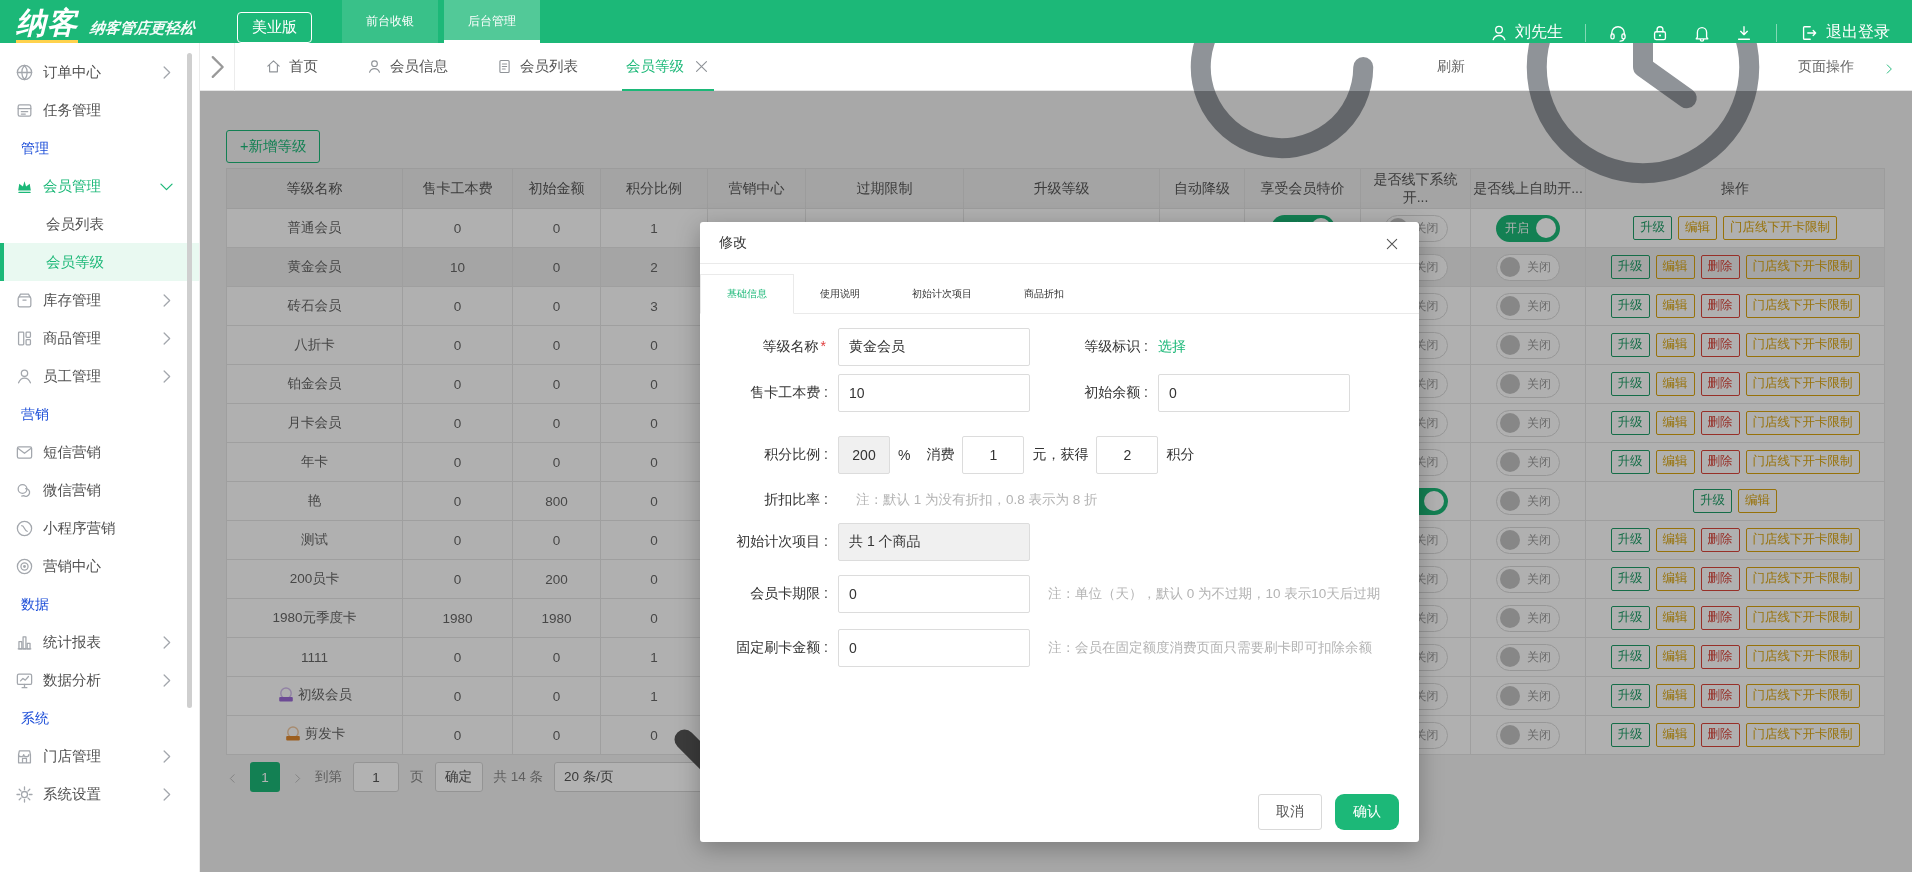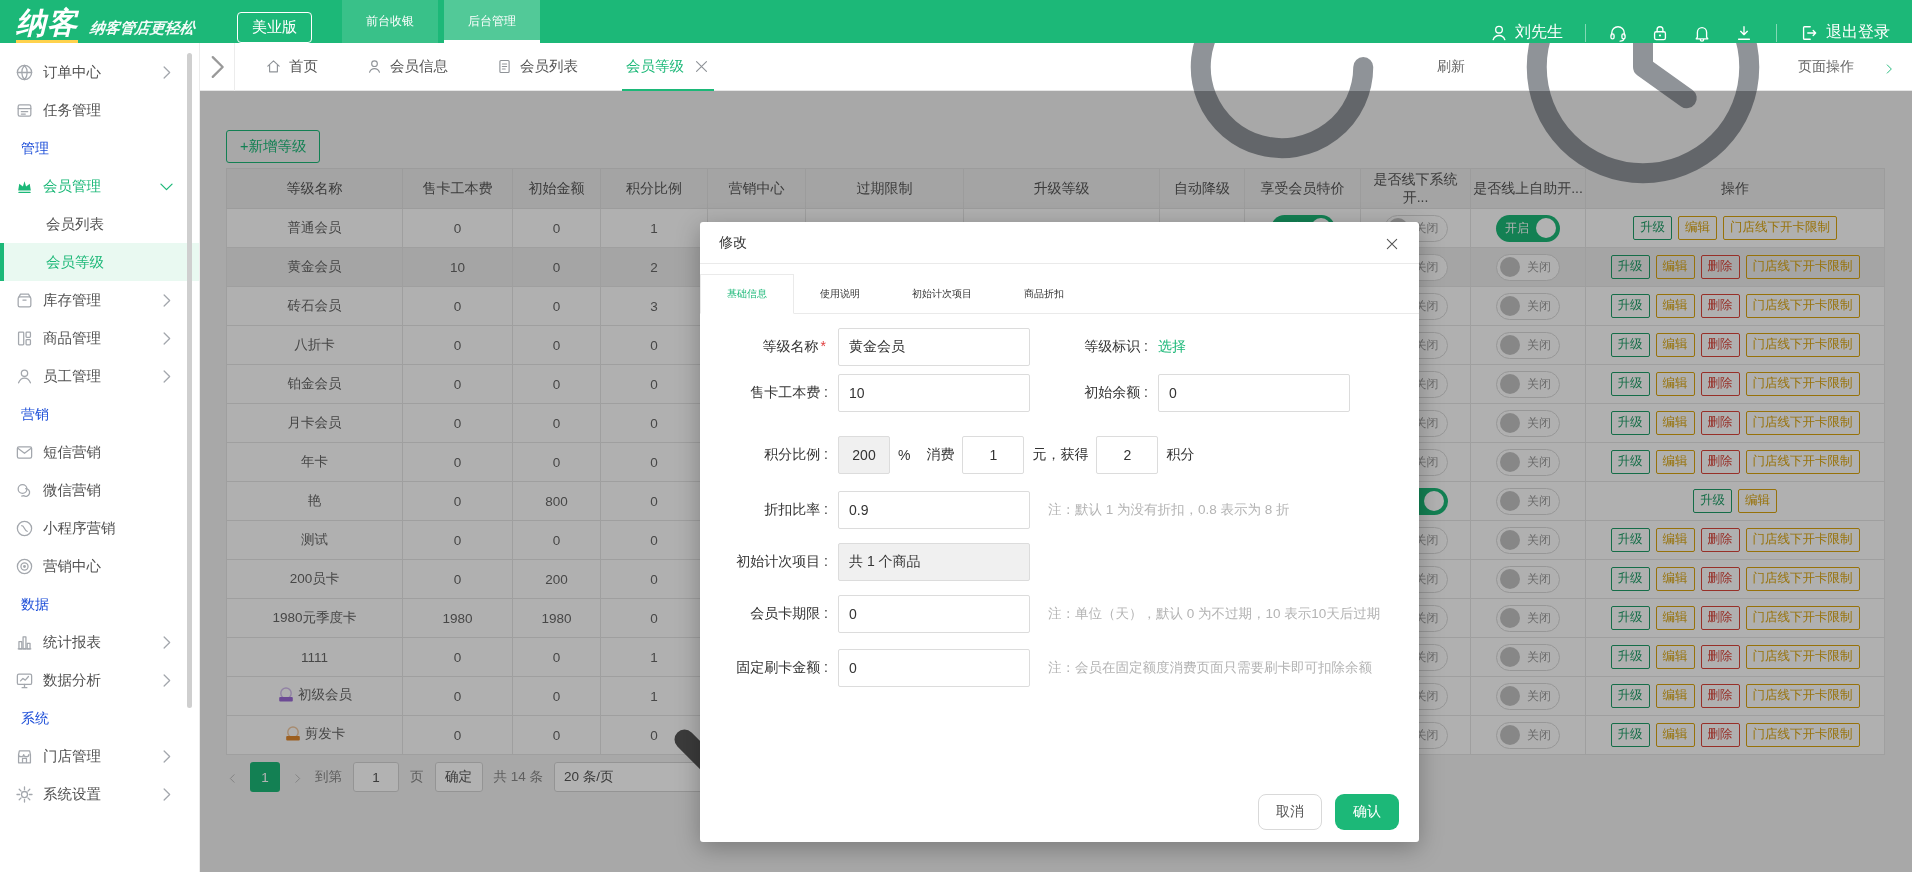--- a/index.html
+++ b/index.html
@@ -93,21 +93,21 @@
   .fin{width:192px;height:38px;border:1px solid #dcdcdc;border-radius:2px;padding:0 10px;font-size:14px;color:#333;background:#fff;}
   .fin.dis{background:#f0f0f0;}
   .fin.sm{width:52px;text-align:center;padding:0 4px;}
   .fin.sm2{width:62px;text-align:center;padding:0 4px;}
   .flink{color:#1cb878;cursor:pointer;}
   .col2{display:flex;align-items:center;margin-left:22px;}
   .col2 .flabel{width:96px;}
   .fnote{color:#b3b3b3;font-size:13.5px;margin-left:18px;}
   .ftext{color:#333;margin:0 8px;}
   .m-foot{position:absolute;right:20px;bottom:12px;display:flex;gap:13px;}
-  .btn-cancel{width:64px;height:36px;border:1px solid #d9d9d9;border-radius:8px;background:#fff;color:#555;font-size:14px;cursor:pointer;}
+  .btn-cancel{width:64px;height:36px;border:1px solid #d9d9d9;border-radius:3px;background:#fff;color:#555;font-size:14px;cursor:pointer;}
   .btn-ok{width:64px;height:36px;border:none;border-radius:9px;background:#1cb878;color:#fff;font-size:14px;cursor:pointer;}
   .mb8{margin-bottom:8px;}.mb24{margin-bottom:24px;}.mb17{margin-bottom:17px;}.mb14{margin-bottom:14px;}.mb16{margin-bottom:16px;}
 </style>
 </head>
 <body>
 
 <div class="hdr">
   <div class="logo">
     <span class="logo-main">纳客</span>
     <span class="logo-tag">纳客管店更轻松</span>
@@ -858,21 +858,20 @@
       <input class="fin dis sm" value="200" style="">
       <span class="ftext">%</span>
       <span class="ftext">消费</span>
       <input class="fin sm2" value="1" style="">
       <span class="ftext">元，获得</span>
       <input class="fin sm2" value="2" style="">
       <span class="ftext">积分</span>
     </div>
     <div class="frow mb14">
       <span class="flabel">折扣比率 :</span>
-      <input class="fin" value="0.9" style="">
       <span class="fnote">注：默认 1 为没有折扣，0.8 表示为 8 折</span>
     </div>
     <div class="frow mb14">
       <span class="flabel">初始计次项目 :</span>
       <input class="fin dis" value="共 1 个商品" style="">
     </div>
     <div class="frow mb16">
       <span class="flabel">会员卡期限 :</span>
       <input class="fin" value="0" style="">
       <span class="fnote">注：单位（天），默认 0 为不过期，10 表示10天后过期</span>

